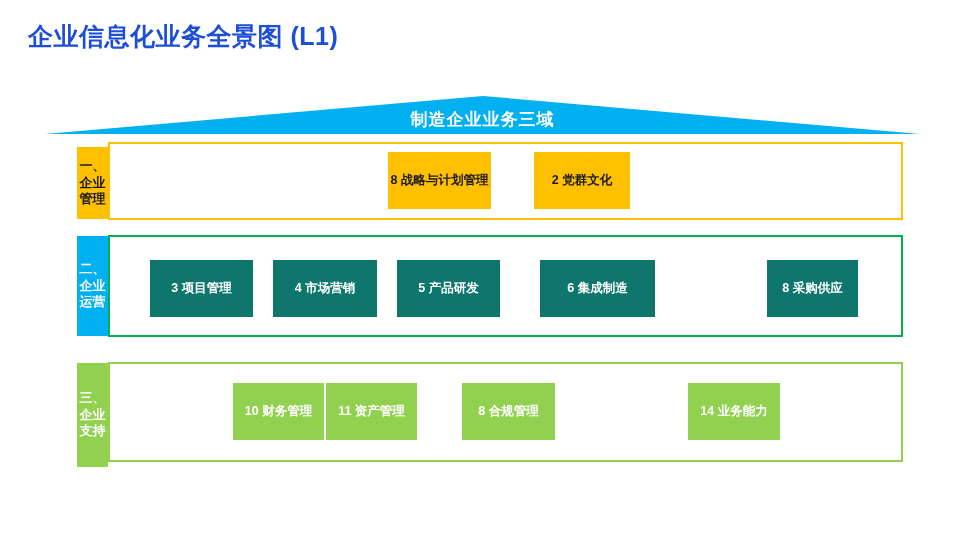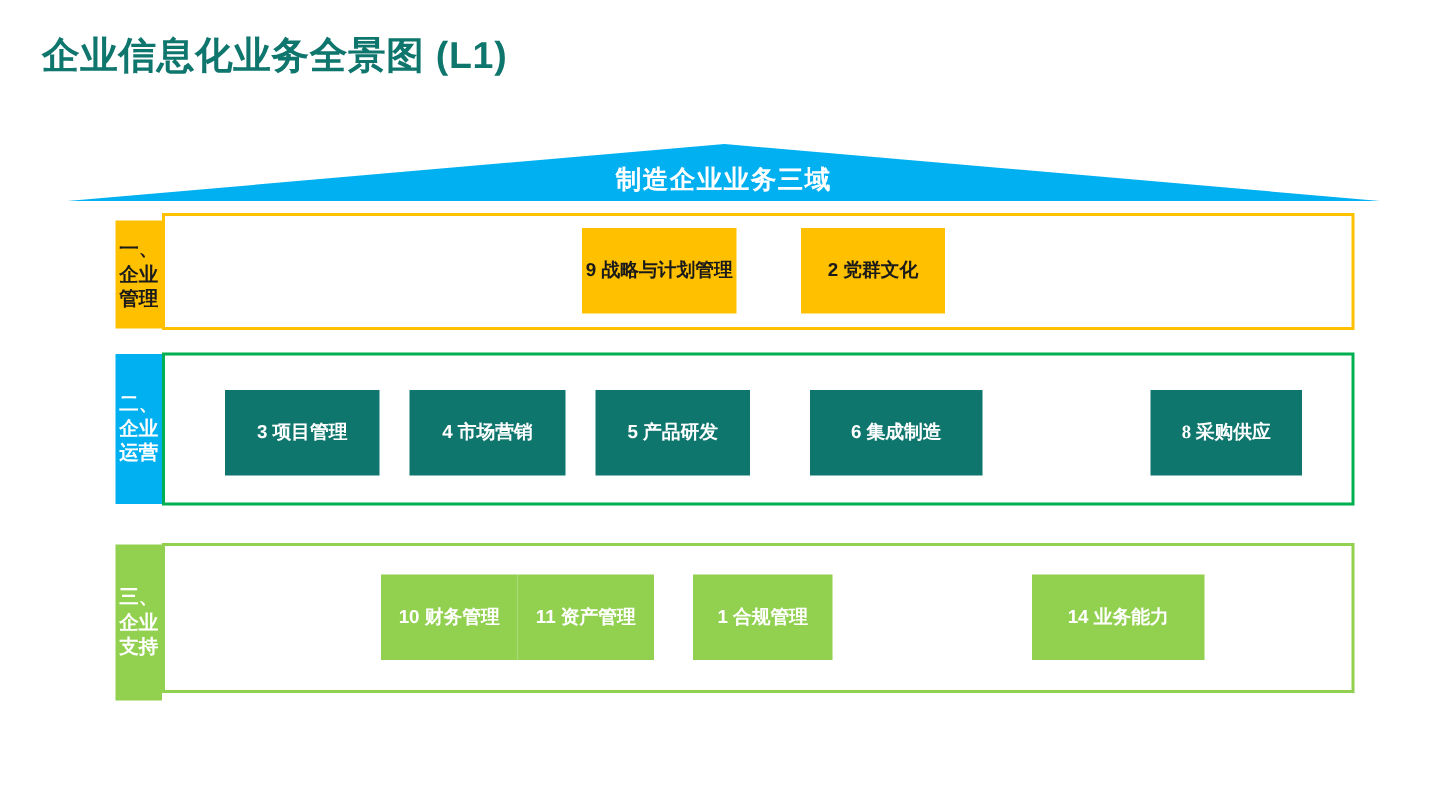--- a/index.html
+++ b/index.html
@@ -11,21 +11,21 @@
     overflow: hidden;
     font-family: "Liberation Sans", "DejaVu Sans", sans-serif;
   }
   .title {
     position: absolute;
     left: 28px;
     top: 20px;
     margin: 0;
     font-size: 25px;
     font-weight: bold;
-    color: #0f766e;
+    color: #1d4ed8;
     letter-spacing: 0.5px;
   }
   
   .roof { position: absolute; left: 45px; top: 96px; width: 875px; height: 38px; }
   .roof svg { display: block; width: 100%; height: 100%; }
   .roof-label {
     position: absolute; left: 0; right: 0; bottom: 3px;
     text-align: center; color: #ffffff;
     font-size: 17px; font-weight: bold; letter-spacing: 1px;
   }
@@ -56,28 +56,28 @@
   .box-green { background: #92D050; color: #ffffff; }
   
   .b1  { left: 388px; top: 152px; width: 103px; }
   .b2  { left: 518px; top: 152px; width: 96px; margin-left: 16px;  }
   
   .b3  { left: 150px; top: 260px; width: 103px; }
   .b4  { left: 273px; top: 260px; width: 104px; }
   .b5  { left: 397px; top: 260px; width: 103px; }
   .b6  { left: 540px; top: 260px; width: 115px;  }
   .b7  { left: 643px; top: 260px; width: 91px;  }
-  .b8  { left: 767px; top: 260px; width: 101px; font-family: Liberation Serif, serif;  }
+  .b8  { left: 767px; top: 260px; width: 91px;  }
   
   .b9  { left: 118px; top: 383px; width: 94px;  }
-  .b10 { left: 233px; top: 383px; width: 91px; margin-left: 21px;  }
-  .b11 { left: 345px; top: 383px; width: 91px;  }
+  .b10 { left: 233px; top: 383px; width: 91px;  }
+  .b11 { left: 326px; top: 383px; width: 91px;  }
   .b12 { left: 462px; top: 383px; width: 93px;  }
   .b13 { left: 575px; top: 383px; width: 92px;  }
-  .b14 { left: 688px; top: 383px; width: 115px;  }
+  .b14 { left: 688px; top: 383px; width: 92px;  }
   .b15 { left: 802px; top: 383px; width: 96px;  }
 </style>
 </head>
 <body>
 
 <div class="canvas">
 
   <h1 class="title">企业信息化业务全景图 (L1)</h1>
 
   <div class="roof">
@@ -94,27 +94,27 @@
   <div class="side-label side1">一、
 企业
 管理</div>
   <div class="side-label side2">二、
 企业
 运营</div>
   <div class="side-label side3">三、
 企业
 支持</div>
 
-  <div class="box box-gold b1">9 战略与计划管理</div>
+  <div class="box box-gold b1">8 战略与计划管理</div>
   <div class="box box-gold b2">2 党群文化</div>
 
   <div class="box box-blue b3">3 项目管理</div>
   <div class="box box-blue b4">4 市场营销</div>
   <div class="box box-blue b5">5 产品研发</div>
   <div class="box box-blue b6">6 集成制造</div>
   <div class="box box-blue b8">8 采购供应</div>
 
   <div class="box box-green b10">10 财务管理</div>
   <div class="box box-green b11">11 资产管理</div>
-  <div class="box box-green b12">1 合规管理</div>
+  <div class="box box-green b12">8 合规管理</div>
   <div class="box box-green b14">14 业务能力</div>
 
 </div>
 
 </body></html>

